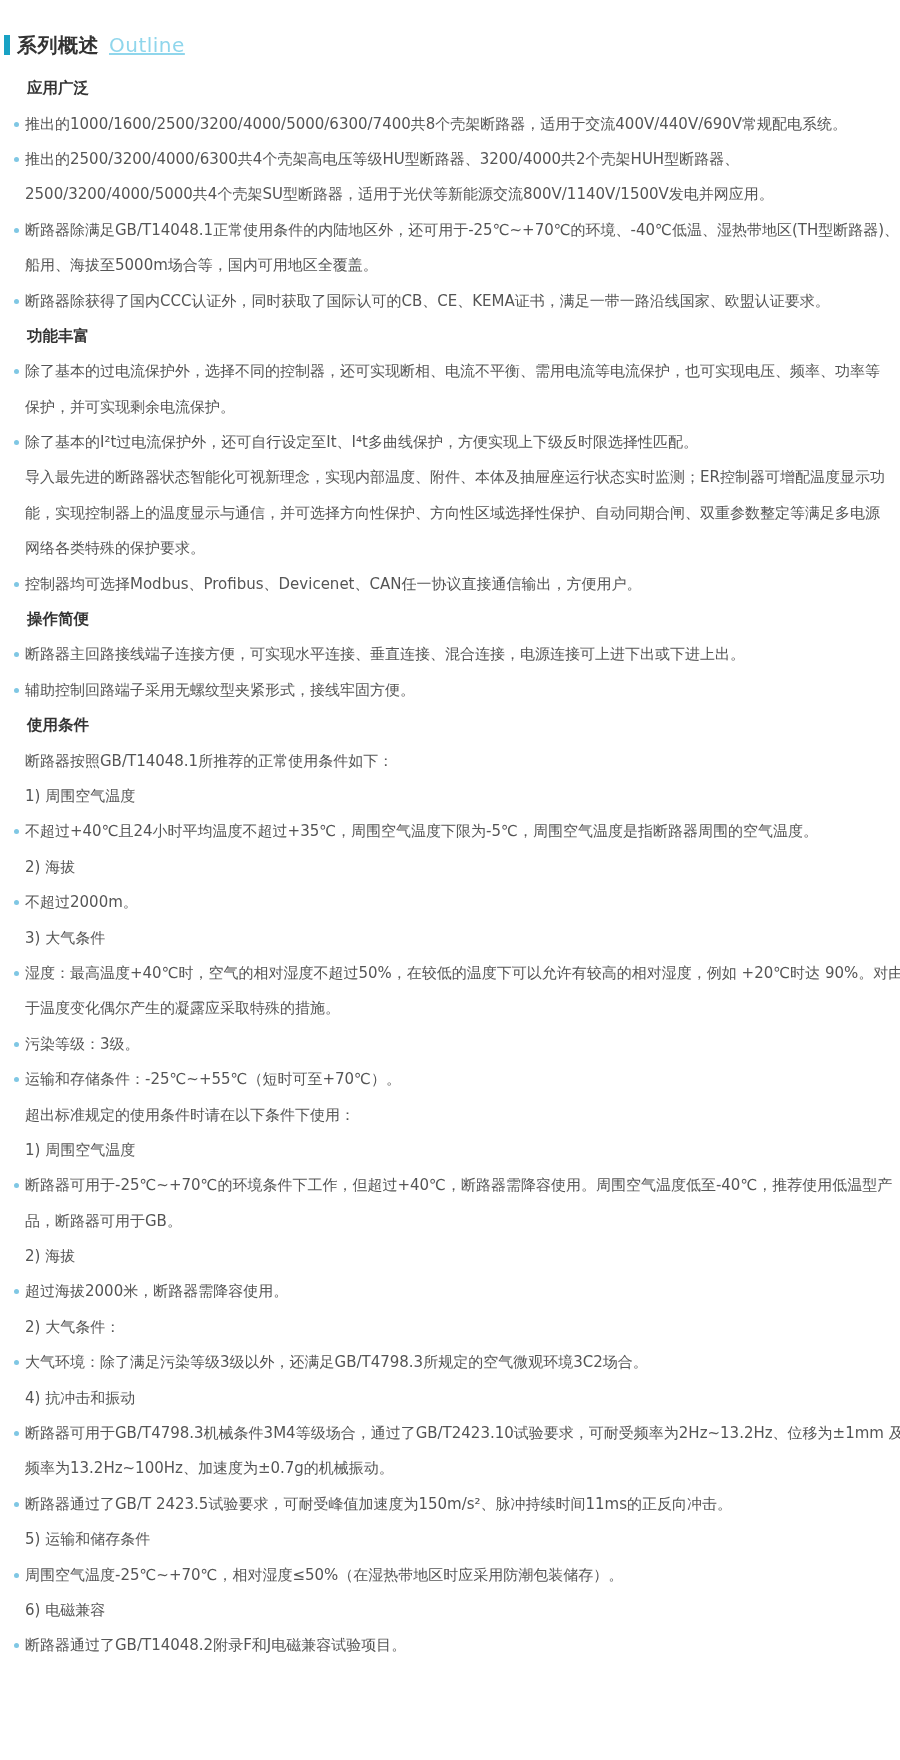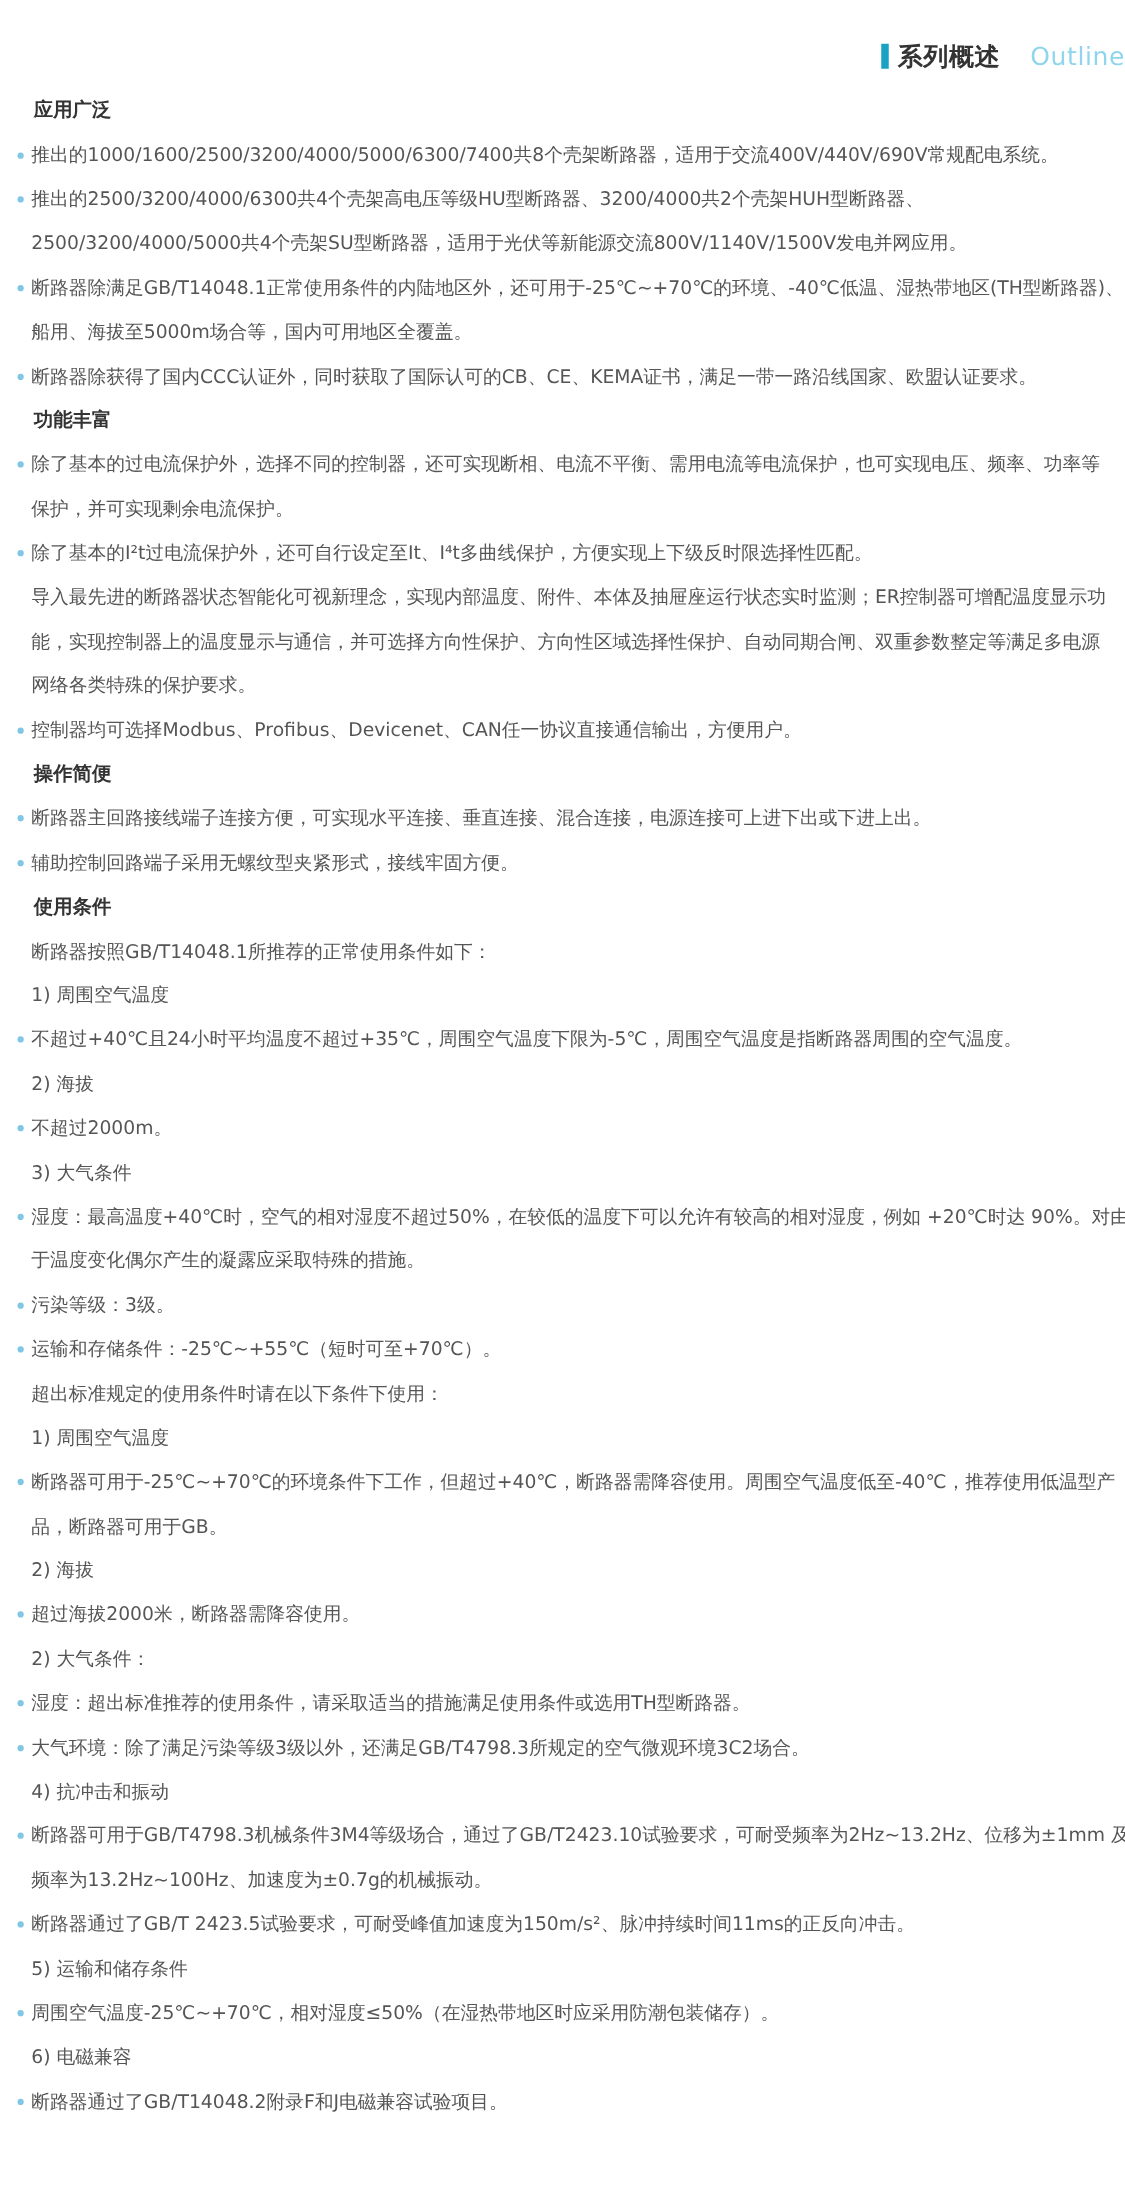--- a/index.html
+++ b/index.html
@@ -17,40 +17,40 @@
     background: var(--page-bg, #ffffff);
     box-sizing: border-box;
   }
   
   #header {
     padding-top: 32px;
     padding-left: 4px;
     height: 26px;
     display: flex;
     align-items: center;
-    justify-content: flex-end;
   }
   #accent-bar {
     display: inline-block;
     width: 6px;
     height: 20px;
     background: var(--accent, #18a2c4);
     margin-right: 7px;
   }
   #title-zh {
     font-size: 20px;
     font-weight: bold;
     color: var(--heading-color, #333333);
     letter-spacing: 0.5px;
   }
   #title-en {
     font-size: 20px;
     color: var(--title-en-color, #8fd6ec);
-    margin-left: 24px;
+    margin-left: 10px;
     letter-spacing: 0.5px;
+    text-decoration: underline;
   }
   
   #content {
     margin-top: 13px;
   }
   .line {
     position: relative;
     height: 35.4px;
     display: flex;
     align-items: center;
@@ -209,24 +209,20 @@
       </div>
       <div class="line">
         <span class="dot"></span>
         <span class="txt">超过海拔2000米，断路器需降容使用。</span>
       </div>
       <div class="line">
         <span class="txt">2) 大气条件：</span>
       </div>
       <div class="line">
         <span class="dot"></span>
-        <span class="txt">湿度：超出标准推荐的使用条件，请采取适当的措施满足使用条件或选用TH型断路器。</span>
-      </div>
-      <div class="line">
-        <span class="dot"></span>
         <span class="txt">大气环境：除了满足污染等级3级以外，还满足GB/T4798.3所规定的空气微观环境3C2场合。</span>
       </div>
       <div class="line">
         <span class="txt">4) 抗冲击和振动</span>
       </div>
       <div class="line">
         <span class="dot"></span>
         <span class="txt">断路器可用于GB/T4798.3机械条件3M4等级场合，通过了GB/T2423.10试验要求，可耐受频率为2Hz~13.2Hz、位移为±1mm 及</span>
       </div>
       <div class="line">

